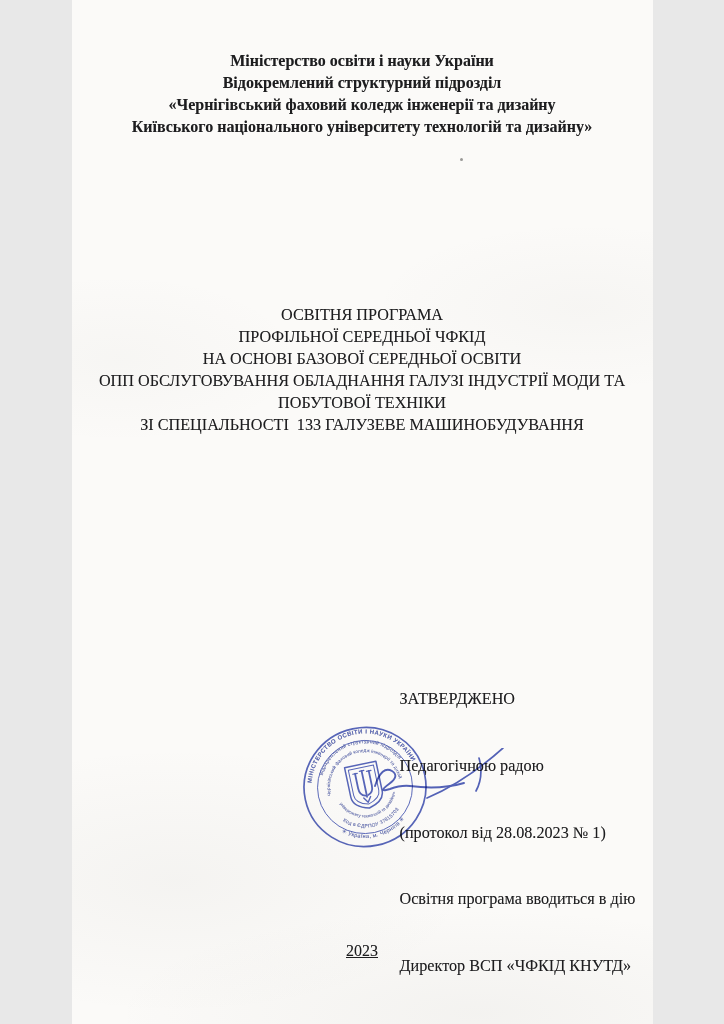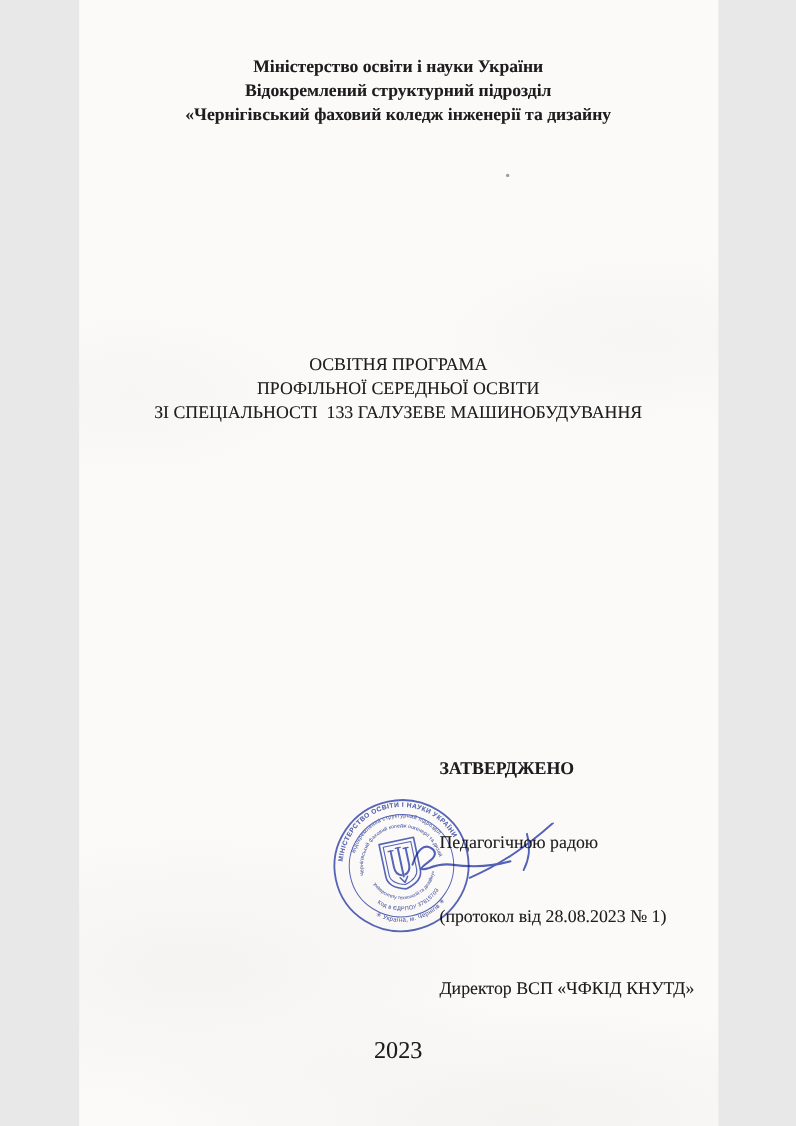--- a/index.html
+++ b/index.html
@@ -12,24 +12,24 @@
       radial-gradient(ellipse 420px 190px at 18% 86%, rgba(120,120,110,.05), transparent 70%),
       radial-gradient(ellipse 520px 150px at 70% 99%, rgba(120,120,110,.06), transparent 70%),
       radial-gradient(ellipse 300px 120px at 88% 30%, rgba(130,130,120,.04), transparent 70%),
       radial-gradient(ellipse 260px 120px at 8% 35%, rgba(130,130,120,.035), transparent 70%),
       #fbfaf8;
   }
   .block{position:absolute;}
   .center{left:0;right:0;text-align:center;}
   .line{white-space:pre;}
   .header{top:50px;font-weight:700;font-size:16px;line-height:22px;}
-  .title{top:320px;font-size:16.2px;line-height:22px;}
+  .title{top:304px;font-size:16.2px;line-height:22px;}
   .approval{left:328px;top:644px;font-size:16.2px;line-height:22.2px;white-space:pre;}
-  .bold{font-weight:700;}
-  .year{top:942px;font-size:22px;}
+  .bold{font-weight:400;}
+  .year{top:942px;font-size:16px;text-decoration:underline;}
   .speck{position:absolute;left:388px;top:158px;width:3px;height:3px;border-radius:50%;background:#4a4a48;opacity:.55;}
   .stamp{position:absolute;left:226px;top:722px;mix-blend-mode:multiply;opacity:.88;}
   .sig-svg{position:absolute;left:295px;top:748px;mix-blend-mode:multiply;opacity:.9;}
   .stamp text{font-family:"Liberation Sans","DejaVu Sans",sans-serif;fill:var(--stamp);}
   .s60{font-size:6px;letter-spacing:.45px;font-weight:700;}
   .s55{font-size:5.6px;letter-spacing:.3px;}
   .s50{font-size:5px;letter-spacing:.25px;}
   .s46{font-size:4.6px;letter-spacing:.1px;}
   .s42{font-size:4.3px;}
   .sc{fill:none;stroke:var(--stamp);}
@@ -38,34 +38,39 @@
 </style>
 </head>
 <body>
 
 <div class="page">
 
   <div class="block center header">
     <div class="line">Міністерство освіти і науки України</div>
     <div class="line">Відокремлений структурний підрозділ</div>
     <div class="line">«Чернігівський фаховий коледж інженерії та дизайну</div>
+    <div class="line">Київського національного університету технологій та дизайну»</div>
   </div>
 
   <div class="speck"></div>
 
   <div class="block center title">
     <div class="line">ОСВІТНЯ ПРОГРАМА</div>
-    <div class="line">ПРОФІЛЬНОЇ СЕРЕДНЬОЇ ОСВІТИ</div>
+    <div class="line">ПРОФІЛЬНОЇ СЕРЕДНЬОЇ ЧФКІД</div>
+    <div class="line">НА ОСНОВІ БАЗОВОЇ СЕРЕДНЬОЇ ОСВІТИ</div>
+    <div class="line">ОПП ОБСЛУГОВУВАННЯ ОБЛАДНАННЯ ГАЛУЗІ ІНДУСТРІЇ МОДИ ТА</div>
+    <div class="line">ПОБУТОВОЇ ТЕХНІКИ</div>
     <div class="line">ЗІ СПЕЦІАЛЬНОСТІ  133 ГАЛУЗЕВЕ МАШИНОБУДУВАННЯ</div>
   </div>
 
   <div class="block approval">
     <div class="line bold">ЗАТВЕРДЖЕНО</div>
     <div class="line">Педагогічною радою</div>
     <div class="line">(протокол від 28.08.2023 № 1)</div>
+    <div class="line">Освітня програма вводиться в дію</div>
     <div class="line">Директор ВСП «ЧФКІД КНУТД»</div>
     
     
   </div>
 
   <svg class="stamp" width="134" height="130" viewBox="-67 -65 134 130">
     <g transform="rotate(-12)">
       <defs>
         <path id="aOT" d="M -53.5,0 A 53.5,53.5 0 1 1 53.5,0"></path>
         <path id="aOB" d="M -51,0 A 51,51 0 0 0 51,0"></path>

